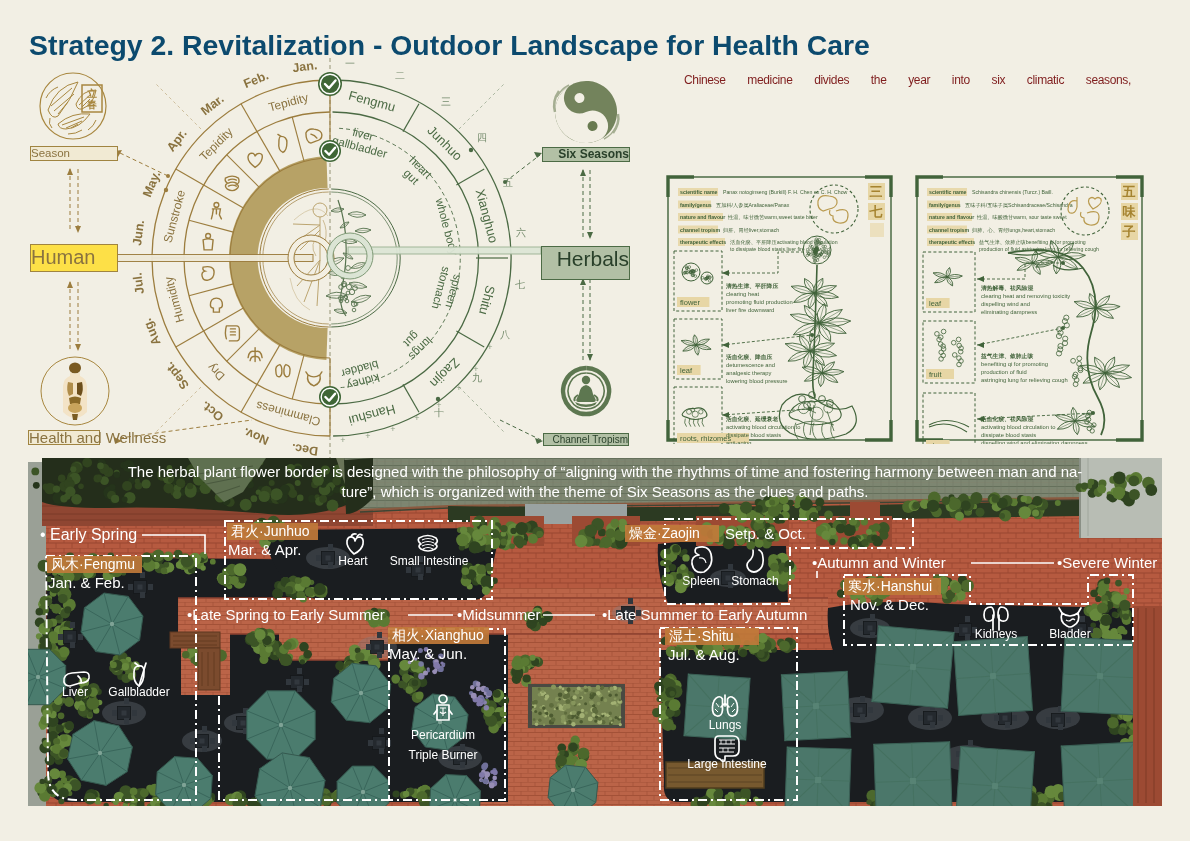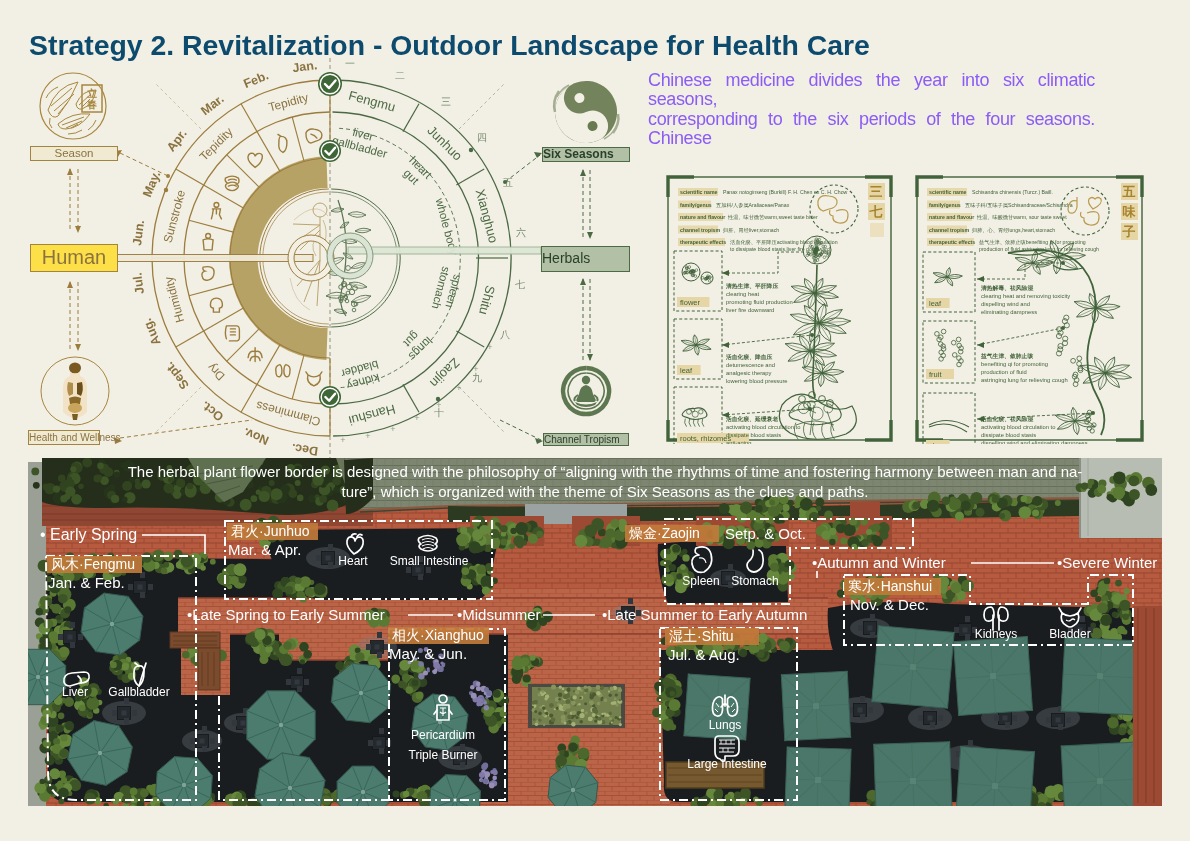--- a/index.html
+++ b/index.html
@@ -1,19 +1,19 @@
 <!DOCTYPE html>
 <html><head><meta charset="utf-8">
 <style>
 *{margin:0;padding:0;box-sizing:border-box}
 body{width:1190px;height:841px;position:relative;overflow:hidden;
  background:#f2efe4;font-family:"Liberation Sans",sans-serif}
 .abs{position:absolute}
-.tanbox{position:absolute;background:#f1ead3;border:1.6px solid #a08440;color:#8a7340;text-align:center}
-.grnbox{position:absolute;background:#b2c0a5;border:1.6px solid #4c6b45;color:#29402a;text-align:left}
+.tanbox{position:absolute;background:#f1ead3;border:1.6px solid #a08440;color:#8a7340;text-align:left}
+.grnbox{position:absolute;background:#b2c0a5;border:1.6px solid #4c6b45;color:#29402a;text-align:right}
 </style></head><body>
 
 <div class="abs" style="left:29px;top:29px;font-size:28.4px;font-weight:bold;color:#0c4a6e">Strategy 2. Revitalization - Outdoor Landscape for Health Care</div>
 
 <svg width="660" height="530" viewBox="0 0 660 530" style="position:absolute;left:0;top:0" font-family="Liberation Sans, sans-serif">
 
 <g stroke="#9c7d3e" stroke-width="0.7" stroke-dasharray="3 3" opacity="0.6">
 <line x1="459" y1="129" x2="505" y2="83" stroke="#4b6a44"></line>
 <line x1="459" y1="387" x2="505" y2="433" stroke="#4b6a44"></line>
 <line x1="201" y1="129" x2="155" y2="83" stroke="#9c7d3e"></line>
@@ -304,59 +304,58 @@
       <ellipse cx="35" cy="12" rx="6" ry="5.5" fill="#7a5a20"></ellipse>
 <path d="M30,16 Q35,19 40,16 L40,20 Q46,22 47,30 L47,56 Q41,62 35,62 Q29,62 23,56 L23,30 Q24,22 30,20Z" fill="#f3e3c6"></path>
 <path d="M28,26 Q26,34 29,40 L33,38 L33,27Z" fill="#b08d4a"></path>
 <path d="M42,26 Q44,34 41,40 L37,38 L37,27Z" fill="#6d4f1c"></path>
 <path d="M29,42 Q35,39 41,42 L40,48 L30,48Z" fill="#8a6a28"></path>
 <ellipse cx="35" cy="52" rx="7" ry="5" fill="#c8a45c"></ellipse>
 <path d="M32,58 L33,64 L37,64 L38,58Z" fill="#7a5c22"></path>
     </g>
 </svg>
 
-<div class="tanbox" style="left:28px;top:430px;width:72px;height:15px;font-size:10px;line-height:13px;white-space:nowrap">Health and Wellness</div>
+<div class="tanbox" style="left:28px;top:430px;width:72px;height:15px;font-size:15px;line-height:13px;white-space:nowrap">Health and Wellness</div>
 
 <div class="grnbox" style="left:542px;top:147px;width:88px;height:15px;font-size:12px;line-height:13px;font-weight:bold">Six Seasons</div>
 
 <svg class="abs" style="left:549px;top:79px" width="74" height="66" viewBox="0 0 74 66">
 <g transform="translate(74,0) scale(-1,1)">
 <g transform="rotate(25 37 33)">
 <path d="M37,2 A31,31 0 1 1 36.9,2 Z" fill="#687a50" opacity="0.92"></path>
 <path d="M37,2 A31,31 0 0 1 37,64 A15.5,15.5 0 0 1 37,33 A15.5,15.5 0 1 0 37,2Z" fill="#f2efe4"></path>
 <circle cx="37" cy="17.5" r="5" fill="#f2efe4"></circle>
 <circle cx="37" cy="48.5" r="5" fill="#687a50"></circle>
 </g>
     </g>
 <g stroke="#687a50" fill="none" opacity="0.55">
 <path d="M10,12 Q3,22 6,33" stroke-width="2.5"></path>
 <path d="M64,54 Q71,44 69,35" stroke-width="2.5"></path>
 <path d="M20,6 Q12,10 8,18" stroke-width="1.5"></path>
 <path d="M55,60 Q63,56 67,48" stroke-width="1.5"></path>
 </g>
 </svg>
 
-<div class="grnbox" style="left:541px;top:246px;width:89px;height:26px;font-size:14px;line-height:23px">Herbals</div>
+<div class="grnbox" style="left:541px;top:246px;width:89px;height:34px;font-size:21px;line-height:23px">Herbals</div>
 
 <svg class="abs" style="left:551px;top:365px" width="70" height="52" viewBox="0 0 70 52">
 <g stroke="#5d7750" fill="none">
 <path d="M35,3 A23,23 0 1 0 35.2,3" stroke-width="4.5"></path>
 <path d="M35,8 A18,18 0 1 0 35.2,8" stroke-width="1.6"></path>
 </g>
 <circle cx="35" cy="15" r="4.2" fill="#5d7750"></circle>
 <path d="M35,20 Q29,21 28,29 L26,33 Q24,36 27,37 L43,37 Q46,36 44,33 L42,29 Q41,21 35,20Z" fill="#5d7750"></path>
 <path d="M27,30 Q22,33 24,36 M43,30 Q48,33 46,36" stroke="#5d7750" stroke-width="2" fill="none"></path>
 <path d="M24,37 Q35,42 46,37 L44,40 Q35,44 26,40Z" fill="#5d7750"></path>
 </svg>
 
 <div class="grnbox" style="left:543px;top:433px;width:86px;height:13px;font-size:10px;line-height:11px">Channel Tropism</div>
 
-<div class="abs" style="left:648px;top:71px;width:447px;font-size:18px;line-height:19.4px;color:#8b5cf6;font-weight:500;letter-spacing:-0.35px">
+<div class="abs" style="left:684px;top:71px;width:447px;font-size:12px;line-height:19.4px;color:#7f1d1d;font-weight:500;letter-spacing:-0.35px">
 <div style="text-align:justify;text-align-last:justify">Chinese medicine divides the year into six climatic seasons,</div>
-<div style="text-align:justify;text-align-last:justify">corresponding to the six periods of the four seasons. Chinese</div>
 </div>
 
 <svg class="abs" style="left:664px;top:173px" width="231" height="271" viewBox="0 0 231 271" font-family="Liberation Sans,sans-serif">
     <rect x="4" y="4" width="223" height="263" fill="none" stroke="#41633a" stroke-width="1.4"></rect>
     <path d="M4,24 L4,4 L30,4 M201,4 L227,4 L227,24 M4,247 L4,267 L30,267 M201,267 L227,267 L227,247" stroke="#41633a" stroke-width="3.4" fill="none"></path>
     <rect x="14" y="15" width="40" height="8" fill="#e7d6a5" opacity="0.9"></rect>
     <text x="16" y="21" font-size="5.2" fill="#41633a" font-weight="bold">scientific name</text>
     <text x="59" y="21" font-size="5.2" fill="#41633a">Panax notoginseng (Burkill) F. H. Chen ex C. H. Chow</text>
     <rect x="14" y="27.5" width="33" height="8" fill="#e7d6a5" opacity="0.9"></rect>
     <text x="16" y="33.5" font-size="5.2" fill="#41633a" font-weight="bold">family/genus</text>

